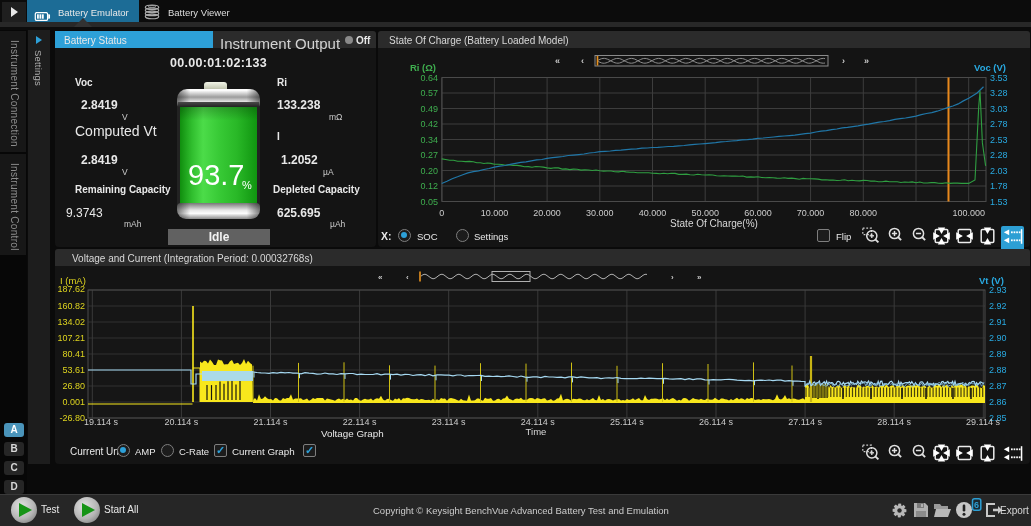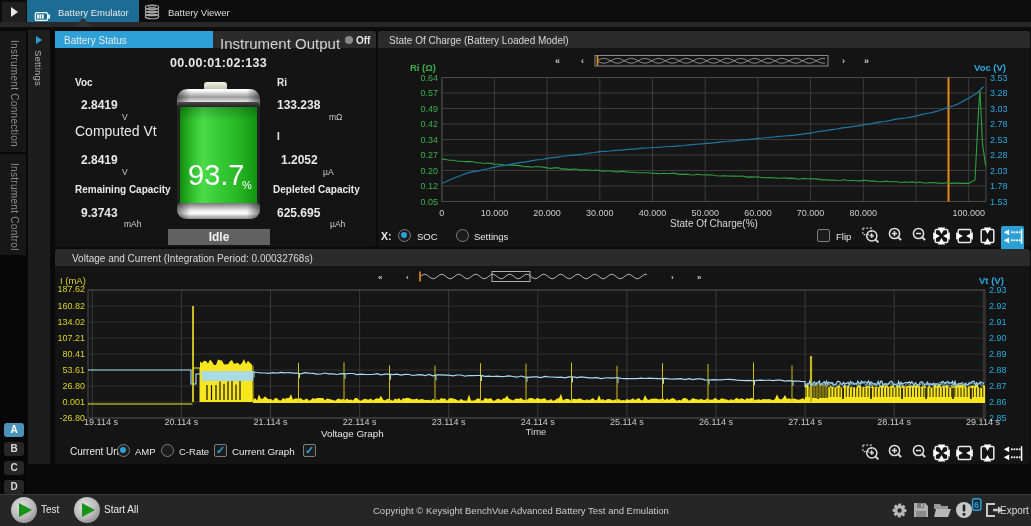--- a/index.html
+++ b/index.html
@@ -65,21 +65,21 @@
 <div class="abs wtxt" style="left:356px;top:35px;font-size:10px;font-weight:bold">Off</div>
 <div class="abs wtxt" style="left:170px;top:56px;font-size:12.5px;font-weight:bold;letter-spacing:0.3px">00.00:01:02:133</div>
 
 <div class="abs wtxt" style="left:75px;top:77px;font-size:10px;font-weight:bold">Voc</div>
 <div class="abs wtxt" style="left:81px;top:98px;font-size:12px;font-weight:bold">2.8419</div>
 <div class="abs" style="left:122px;top:112px;font-size:8.5px;color:#cccccc">V</div>
 <div class="abs wtxt" style="left:75px;top:123px;font-size:14px;font-weight:normal">Computed Vt</div>
 <div class="abs wtxt" style="left:81px;top:153px;font-size:12px;font-weight:bold">2.8419</div>
 <div class="abs" style="left:122px;top:167px;font-size:8.5px;color:#cccccc">V</div>
 <div class="abs wtxt" style="left:75px;top:184px;font-size:10px;font-weight:bold">Remaining Capacity</div>
-<div class="abs wtxt" style="left:81px;top:206px;font-size:12px;font-weight:bold">9.3743</div>
+<div class="abs wtxt" style="left:66px;top:206px;font-size:12px;font-weight:normal">9.3743</div>
 <div class="abs" style="left:124px;top:219px;font-size:8.5px;color:#cccccc">mAh</div>
 
 <div class="abs wtxt" style="left:277px;top:77px;font-size:10px;font-weight:bold">Ri</div>
 <div class="abs wtxt" style="left:277px;top:98px;font-size:12px;font-weight:bold">133.238</div>
 <div class="abs" style="left:329px;top:112px;font-size:8.5px;color:#cccccc">mΩ</div>
 <div class="abs wtxt" style="left:277px;top:131px;font-size:10px;font-weight:bold">I</div>
 <div class="abs wtxt" style="left:281px;top:153px;font-size:12px;font-weight:bold">1.2052</div>
 <div class="abs" style="left:323px;top:167px;font-size:8.5px;color:#cccccc">µA</div>
 <div class="abs wtxt" style="left:273px;top:184px;font-size:10px;font-weight:bold">Depleted Capacity</div>
 <div class="abs wtxt" style="left:277px;top:206px;font-size:12px;font-weight:bold">625.695</div>

